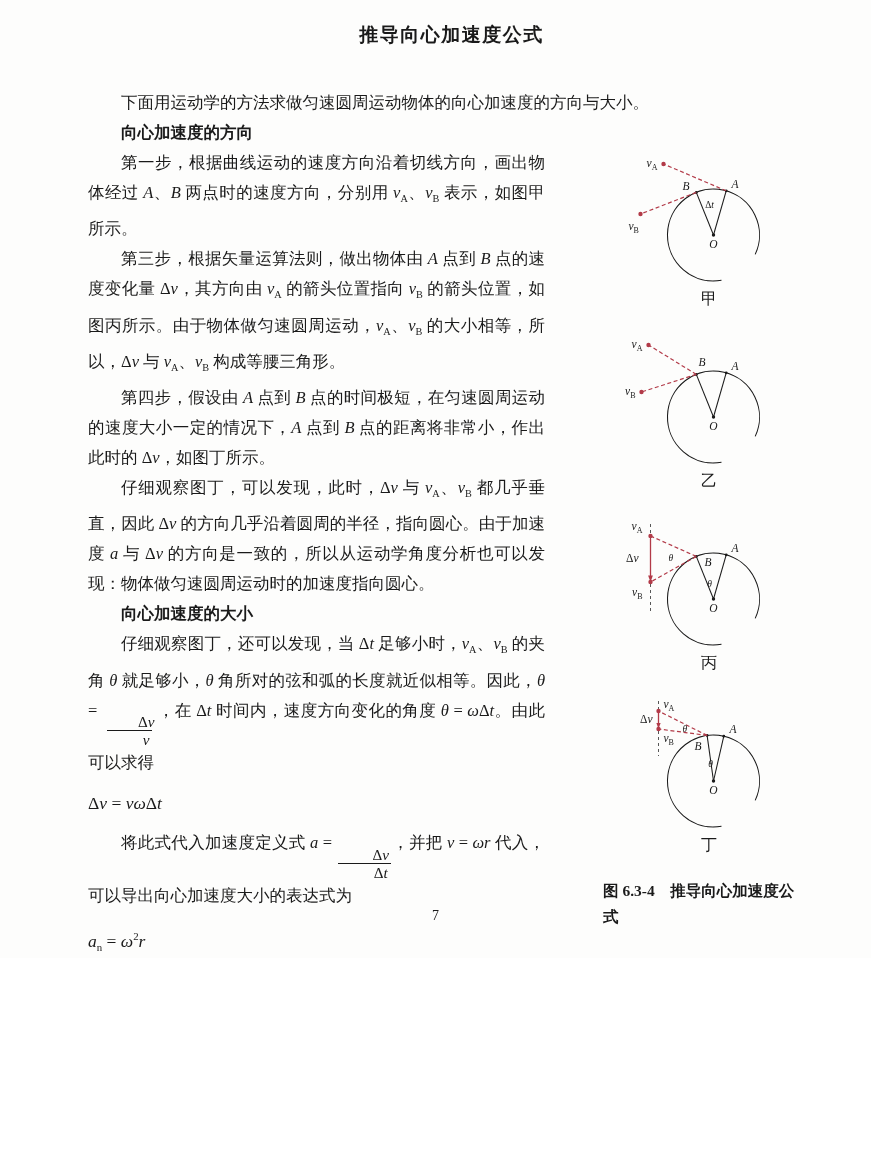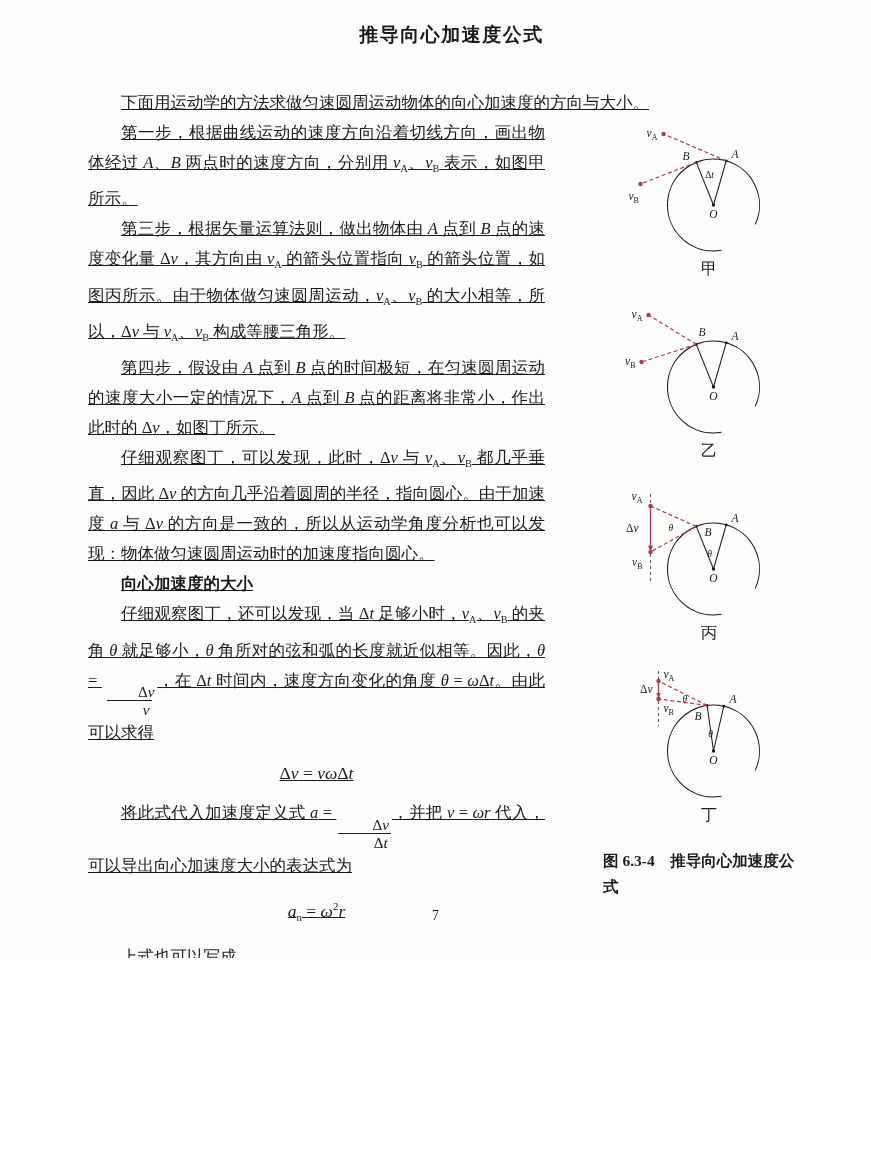--- a/index.html
+++ b/index.html
@@ -2,26 +2,26 @@
 <html style="--vec: #b23a48; --ink: #1a1a1a;"><head>
 <meta charset="utf-8">
 <style>
   * { margin:0; padding:0; box-sizing:border-box; }
   :root { --vec:#b23a48; --ink:#1a1a1a; }
   html,body { background:#ffffff; }
   body { font-family:"Liberation Serif","DejaVu Serif",serif; color:var(--ink); }
   .page { width:871px; height:958px; background:#fdfdfc; position:relative; overflow:hidden;
           padding:14px 56px 0 88px; }
   h1.title { text-align:center; font-size:19px; font-weight:bold; letter-spacing:1.5px; margin:8px 0 40px; }
-  .lead p, .text-col p { font-size:16.5px; line-height:30px; text-align:justify; text-indent:2em;text-decoration:underline; }
+  .lead p, .text-col p { font-size:16.5px; line-height:30px; text-align:justify; text-indent:2em; }
   .subhead { font-weight:bold; font-size:17px; line-height:30px; text-indent:2em; }
   .columns { display:flex; align-items:flex-start;gap:44px; }
   .text-col { flex:1 1 auto; min-width:0; }
   .fig-col { flex:0 0 212px; margin-left:14px; padding-top:2px; }
-  p.formula { text-align:center; text-indent:0; margin:10px 0; font-size:17.5px; }
+  p.formula { text-indent:0; margin:10px 0; font-size:17.5px; }
   .frac { display:inline-flex; flex-direction:column; align-items:center; vertical-align:-0.75em;
           line-height:1.12; font-size:0.92em; }
   .frac > span { padding:0 3px; }
   .frac .fd { border-top:1.2px solid var(--ink); }
   sub { font-size:0.62em; } sup { font-size:0.62em; }
   .fig { margin-bottom:22px; }
   .figsvg { width:196px; height:138px; display:block; }
   .fig-label { text-align:center; font-size:16px; margin-top:1px; }
   .fig-caption { font-size:15.5px; font-weight:600; line-height:26px; margin-top:10px; width:196px; }
   .page-num { position:absolute; bottom:34px; left:0; right:0; text-align:center; font-size:14px; }
@@ -39,20 +39,21 @@
 </style>
 </head>
 <body>
 
 <div class="page">
 
   <h1 class="title">推导向心加速度公式</h1>
 
   <div class="lead">
     <p>下面用运动学的方法求做匀速圆周运动物体的向心加速度的方向与大小。</p>
+    <p class="subhead">向心加速度的方向</p>
   </div>
 
   <div class="columns">
 
     <div class="text-col">
       <p>第一步，根据曲线运动的速度方向沿着切线方向，画出物体经过 <i>A</i>、<i>B</i> 两点时的速度方向，分别用 <i>v</i><sub>A</sub>、<i>v</i><sub>B</sub> 表示，如图甲所示。</p>
       <p>第三步，根据矢量运算法则，做出物体由 <i>A</i> 点到 <i>B</i> 点的速度变化量 Δ<i>v</i>，其方向由 <i>v</i><sub>A</sub> 的箭头位置指向 <i>v</i><sub>B</sub> 的箭头位置，如图丙所示。由于物体做匀速圆周运动，<i>v</i><sub>A</sub>、<i>v</i><sub>B</sub> 的大小相等，所以，Δ<i>v</i> 与 <i>v</i><sub>A</sub>、<i>v</i><sub>B</sub> 构成等腰三角形。</p>
       <p>第四步，假设由 <i>A</i> 点到 <i>B</i> 点的时间极短，在匀速圆周运动的速度大小一定的情况下，<i>A</i> 点到 <i>B</i> 点的距离将非常小，作出此时的 Δ<i>v</i>，如图丁所示。</p>
       <p>仔细观察图丁，可以发现，此时，Δ<i>v</i> 与 <i>v</i><sub>A</sub>、<i>v</i><sub>B</sub> 都几乎垂直，因此 Δ<i>v</i> 的方向几乎沿着圆周的半径，指向圆心。由于加速度 <i>a</i> 与 Δ<i>v</i> 的方向是一致的，所以从运动学角度分析也可以发现：物体做匀速圆周运动时的加速度指向圆心。</p>
       <p class="subhead">向心加速度的大小</p>

